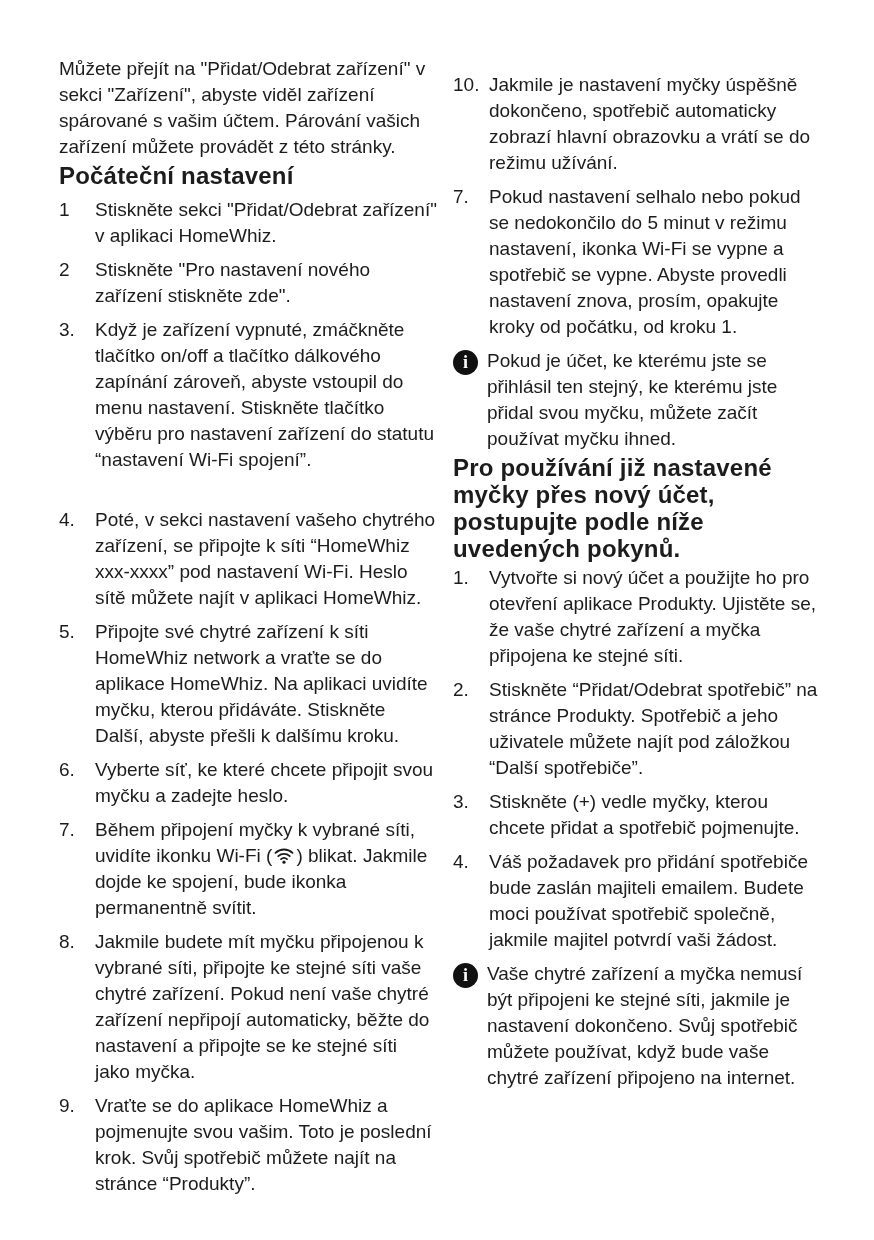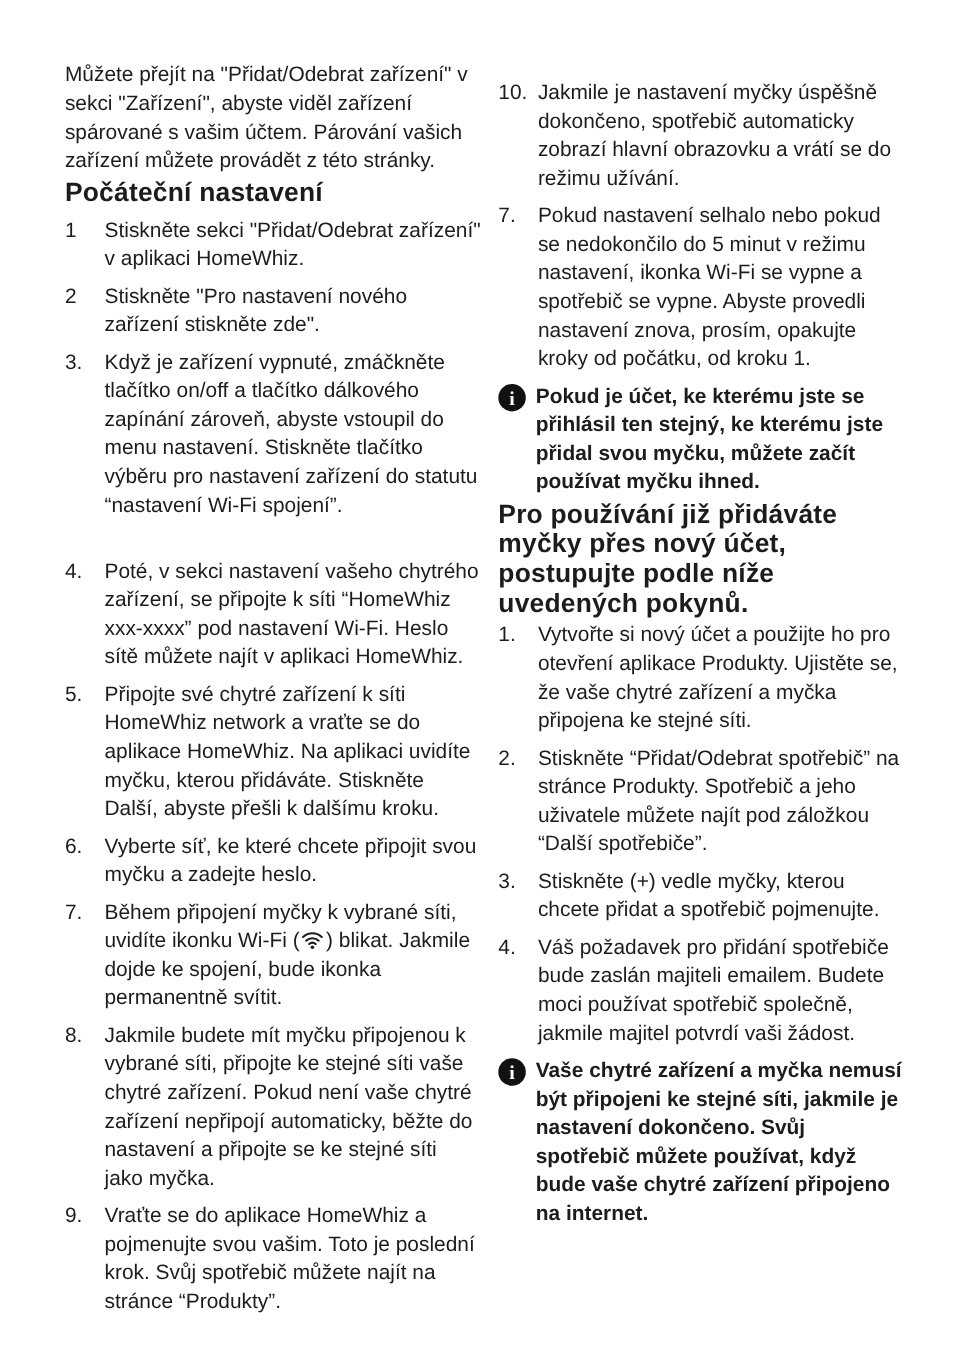--- a/index.html
+++ b/index.html
@@ -32,21 +32,21 @@
     margin: 2px 0 3px 0;
   }
 
   .step { display: flex; margin-top: 8px; }
   .step .num { flex: 0 0 36px; }
   .step .txt { flex: 1 1 auto; }
   .gap-before { margin-top: 34px; }
 
   .note { display: flex; margin-top: 8px; }
   .note .icon-cell { flex: 0 0 34px; padding-top: 1px; }
-  .note .txt { flex: 1 1 auto; font-weight: bold; }
+  .note .txt { flex: 1 1 auto; }
 
   .info-badge {
     display: inline-flex;
     width: 25px; height: 25px;
     border-radius: 50%;
     background: #111111;
     color: #ffffff;
     align-items: center;
     justify-content: center;
     font-family: "Liberation Serif", serif;
@@ -124,21 +124,21 @@
         <span class="num">7.</span>
         <span class="txt">Pokud nastavení selhalo nebo pokud se nedokončilo do 5 minut v režimu nastavení, ikonka Wi-Fi se vypne a spotřebič se vypne. Abyste provedli nastavení znova, prosím, opakujte kroky od počátku, od kroku 1.</span>
       </div>
 
 
       <div class="note">
         <span class="icon-cell"><span class="info-badge">i</span></span>
         <span class="txt">Pokud je účet, ke kterému jste se přihlásil ten stejný, ke kterému jste přidal svou myčku, můžete začít používat myčku ihned.</span>
       </div>
 
-      <h2 class="doc-heading">Pro používání již přidáváte myčky přes nový účet, postupujte podle níže uvedených pokynů.</h2>
+      <h2 class="doc-heading">Pro používání již nastavené myčky přes nový účet, postupujte podle níže uvedených pokynů.</h2>
 
       <div class="step" style="margin-top:2px">
         <span class="num">1.</span>
         <span class="txt">Vytvořte si nový účet a použijte ho pro otevření aplikace Produkty. Ujistěte se, že vaše chytré zařízení a myčka připojena ke stejné síti.</span>
       </div>
       <div class="step">
         <span class="num">2.</span>
         <span class="txt">Stiskněte “Přidat/Odebrat spotřebič” na stránce Produkty. Spotřebič a jeho uživatele můžete najít pod záložkou “Další spotřebiče”.</span>
       </div>
       <div class="step">

